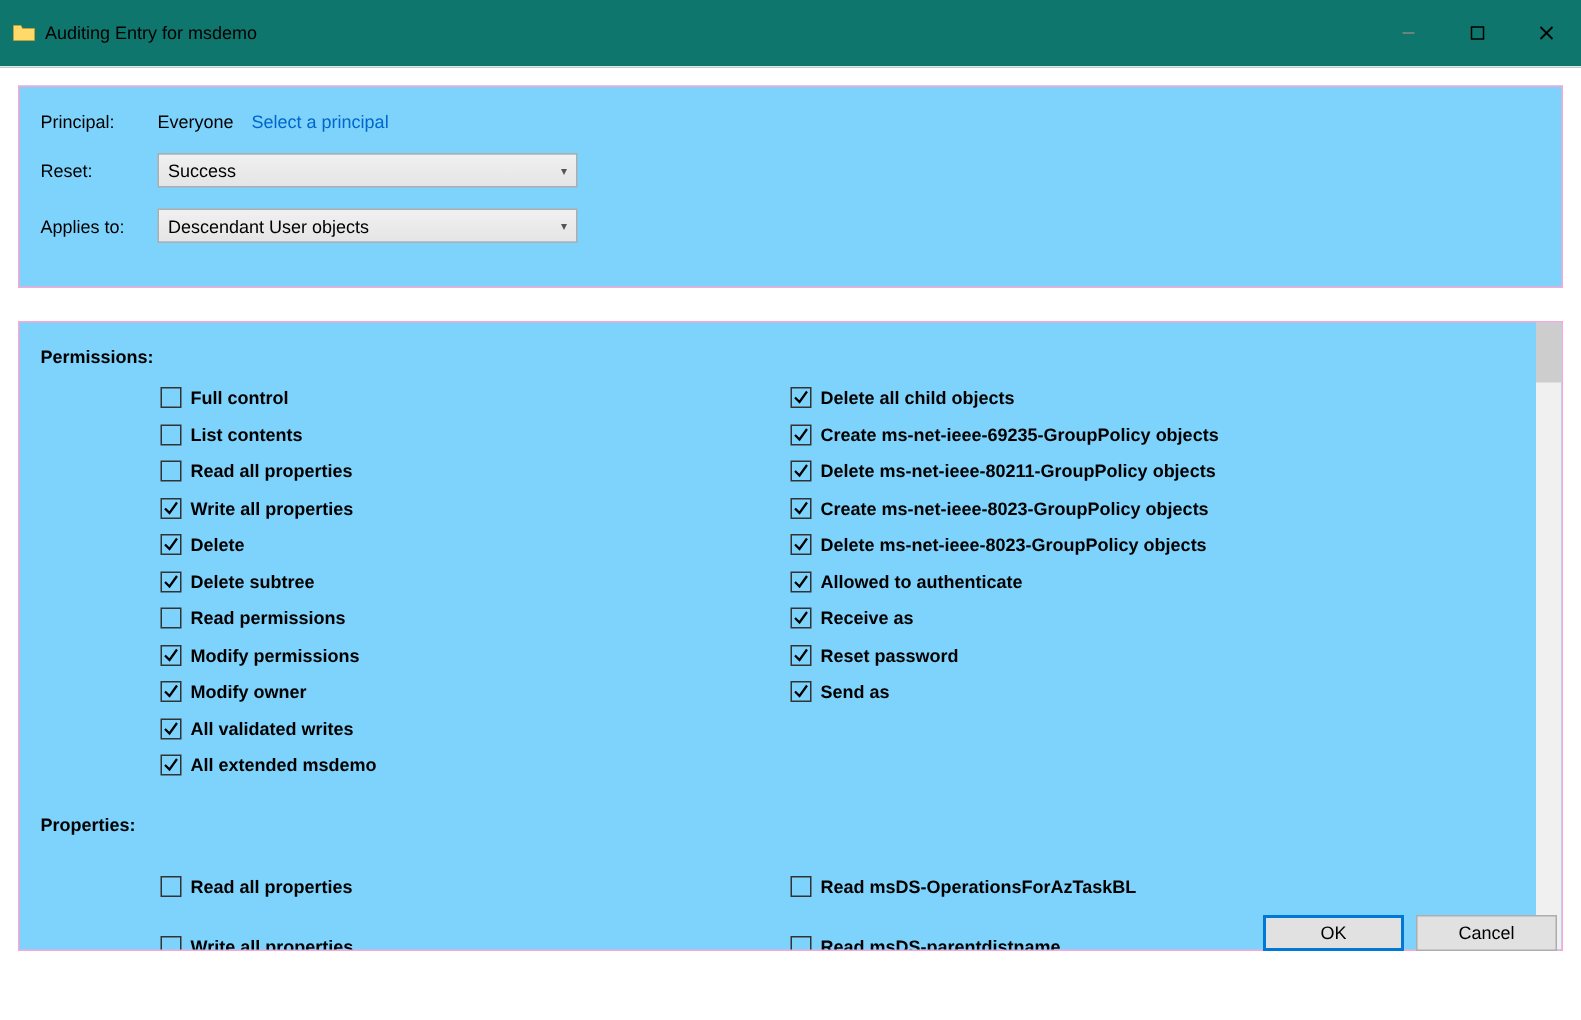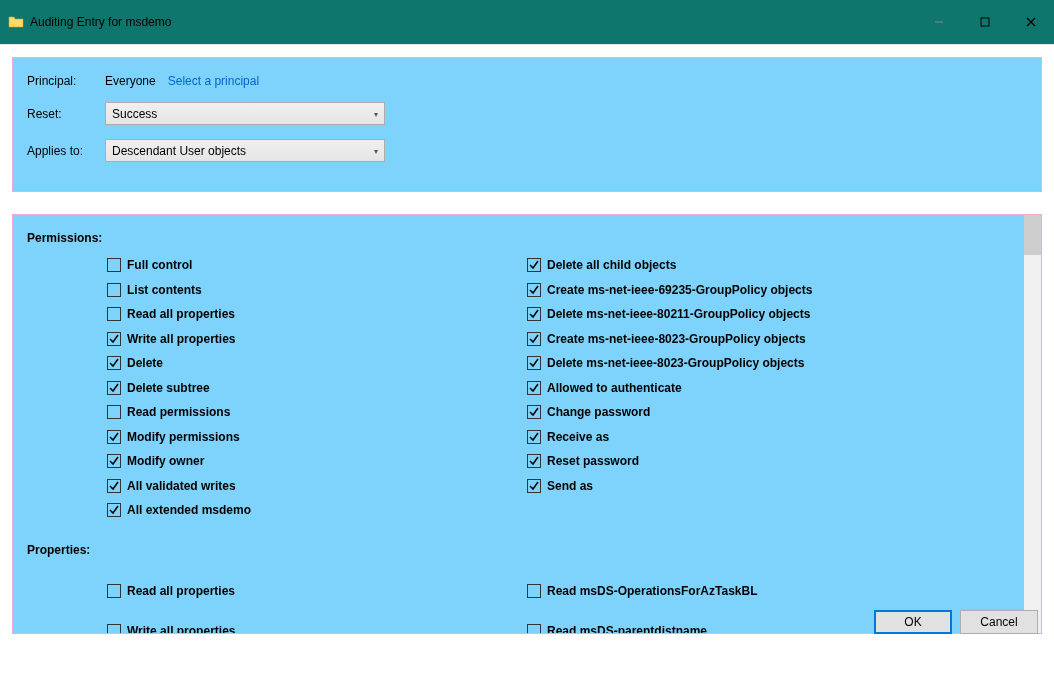--- a/index.html
+++ b/index.html
@@ -99,21 +99,21 @@
       flex-shrink: 0;
     }
     .ck svg { width: 10px; height:10px; display:none;}
     .ck.checked svg { display:block; }
     .button-bar {
       position: absolute;
       bottom: 12px; right: 16px;
       display: flex; gap: 8px;
     }
     .btn {
-      width: 78px; height: 24px;
+      width: 94px; height: 24px;
       border: 1px solid #adadad;
       background: #e1e1e1;
       display: flex; align-items: center; justify-content: center;
       font-size: 12px;
     }
     .btn.primary { border: 2px solid #0078d7; background:#e1e1e1;}
   </style>
 </head>
 <body>
 
@@ -297,28 +297,20 @@
               </svg>
             </span>
             <span>Allowed to authenticate</span>
           </div>
           <div class="ck-row">
             <span class="ck checked">
               <svg viewBox="0 0 10 10">
                 <polyline points="1,5 4,8 9,1" fill="none" stroke="#000" stroke-width="1.5"></polyline>
               </svg>
             </span>
-            <span>Change password</span>
-          </div>
-          <div class="ck-row">
-            <span class="ck checked">
-              <svg viewBox="0 0 10 10">
-                <polyline points="1,5 4,8 9,1" fill="none" stroke="#000" stroke-width="1.5"></polyline>
-              </svg>
-            </span>
             <span>Receive as</span>
           </div>
           <div class="ck-row">
             <span class="ck checked">
               <svg viewBox="0 0 10 10">
                 <polyline points="1,5 4,8 9,1" fill="none" stroke="#000" stroke-width="1.5"></polyline>
               </svg>
             </span>
             <span>Reset password</span>
           </div>

